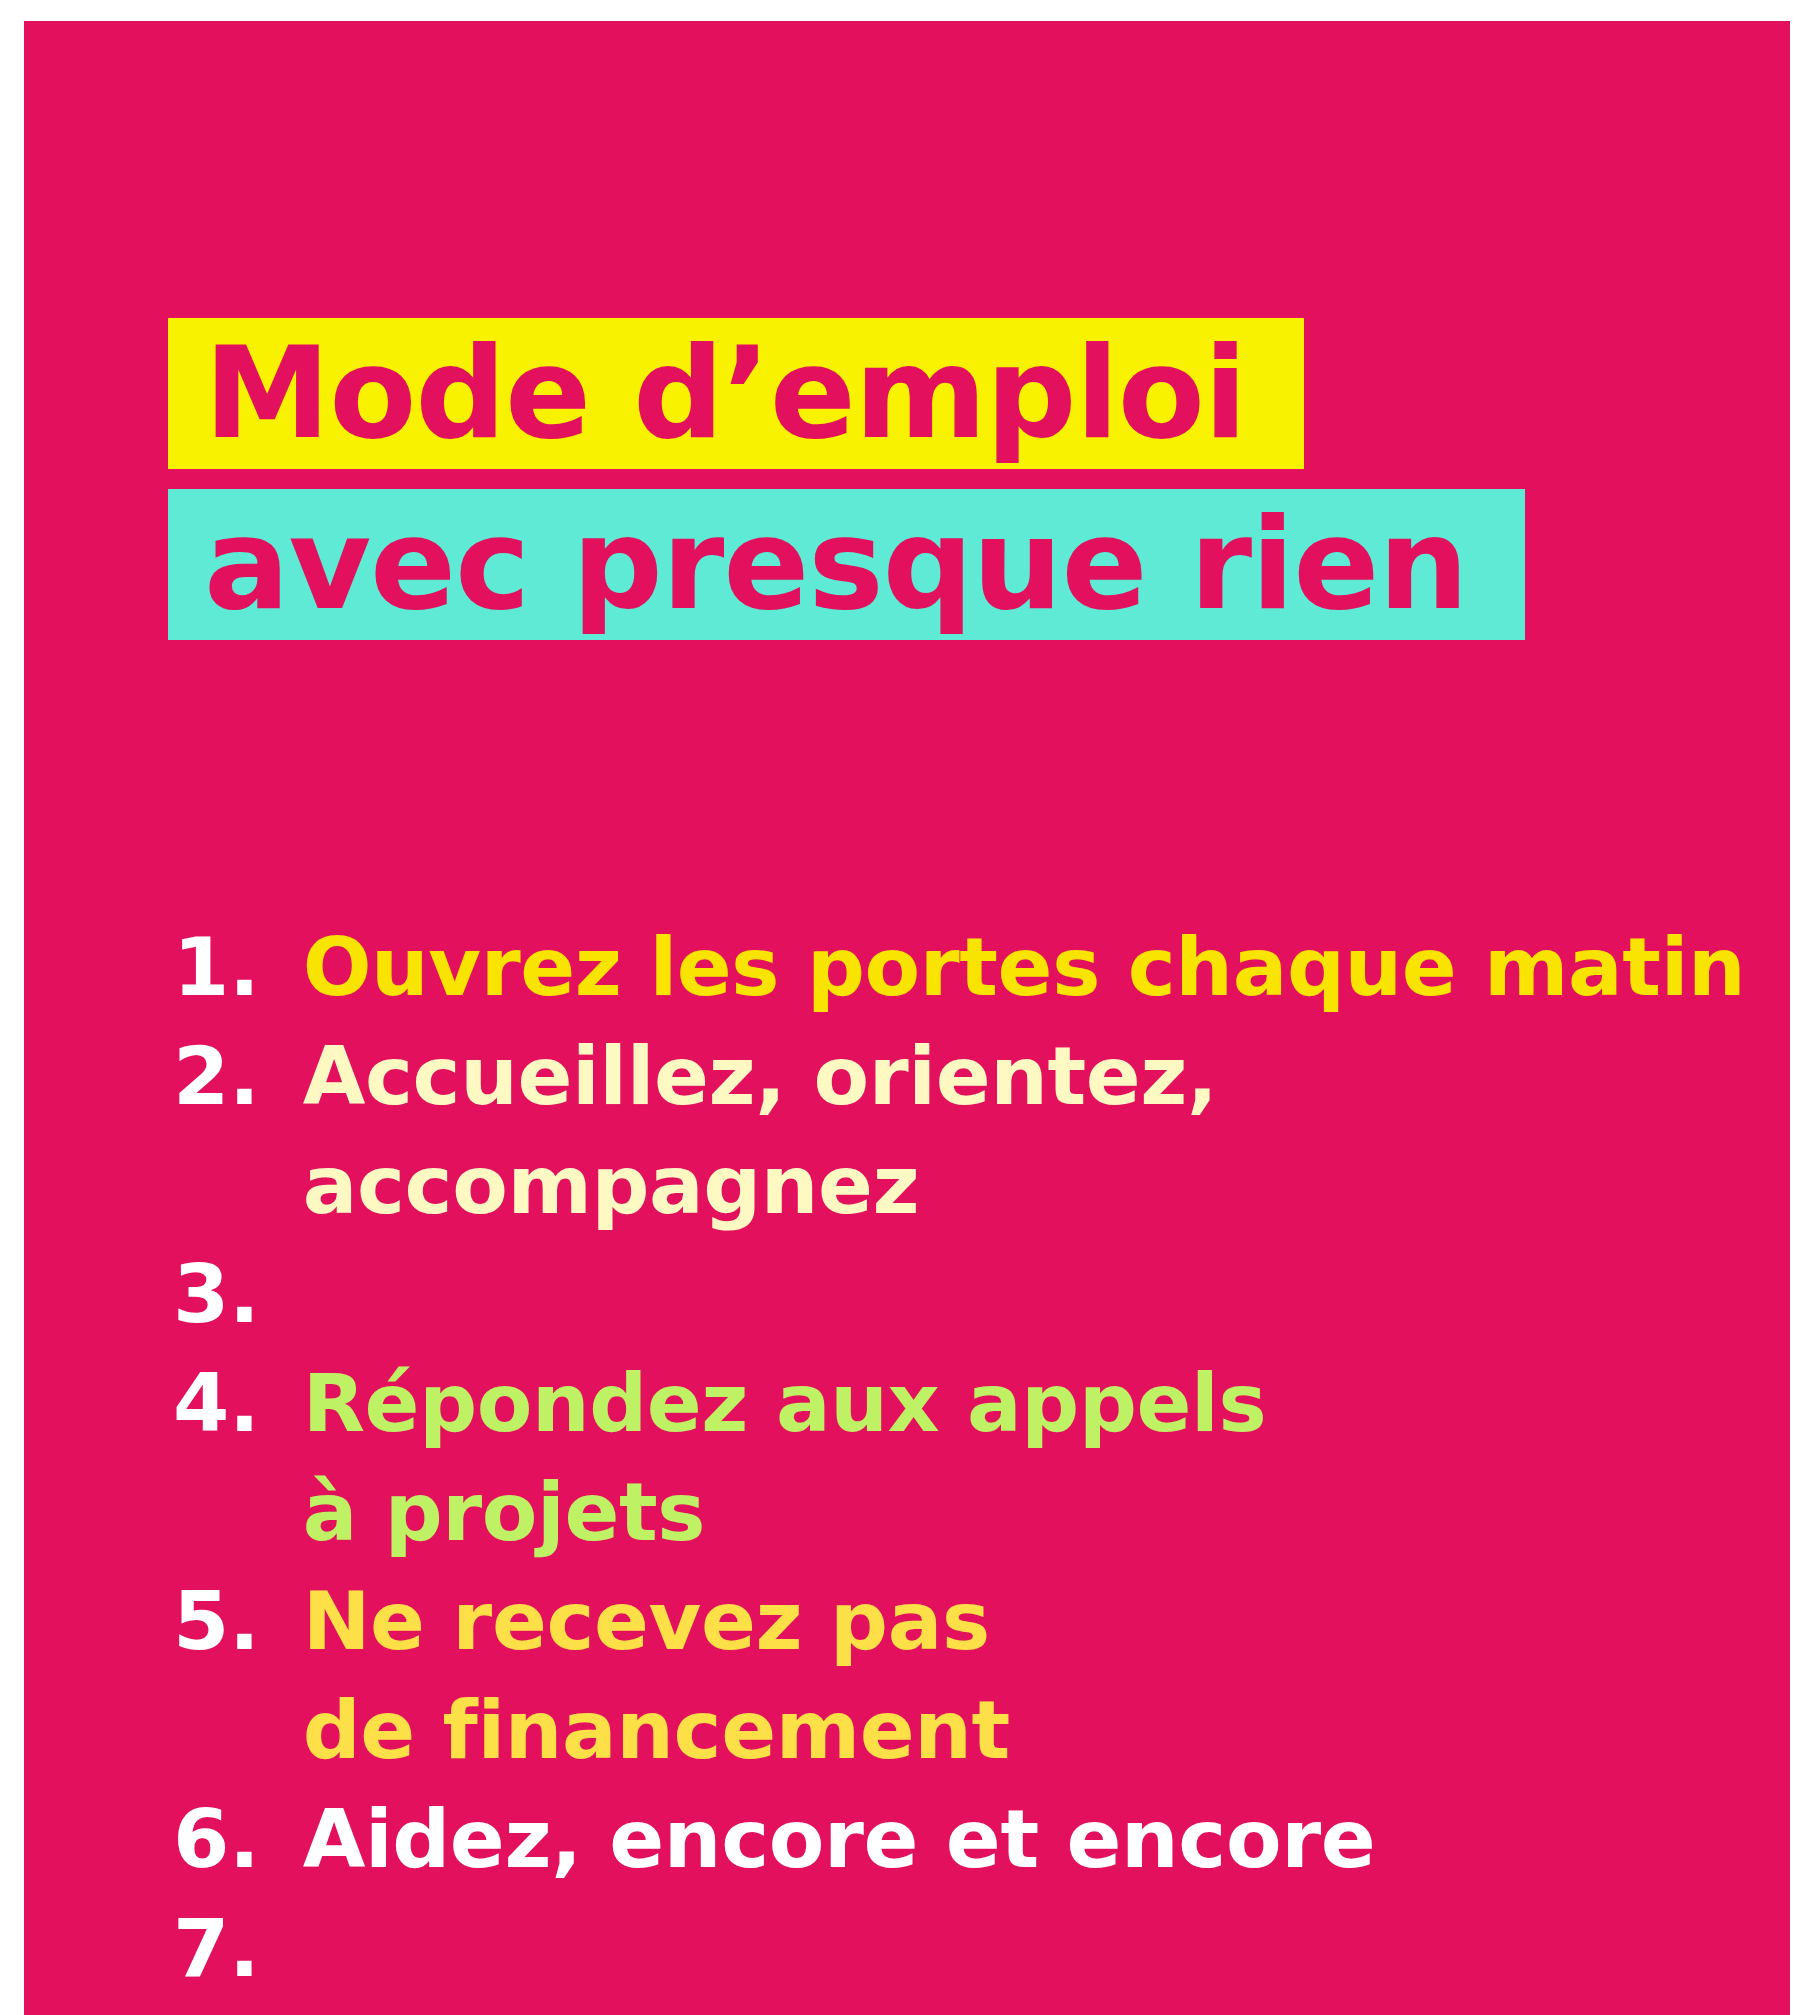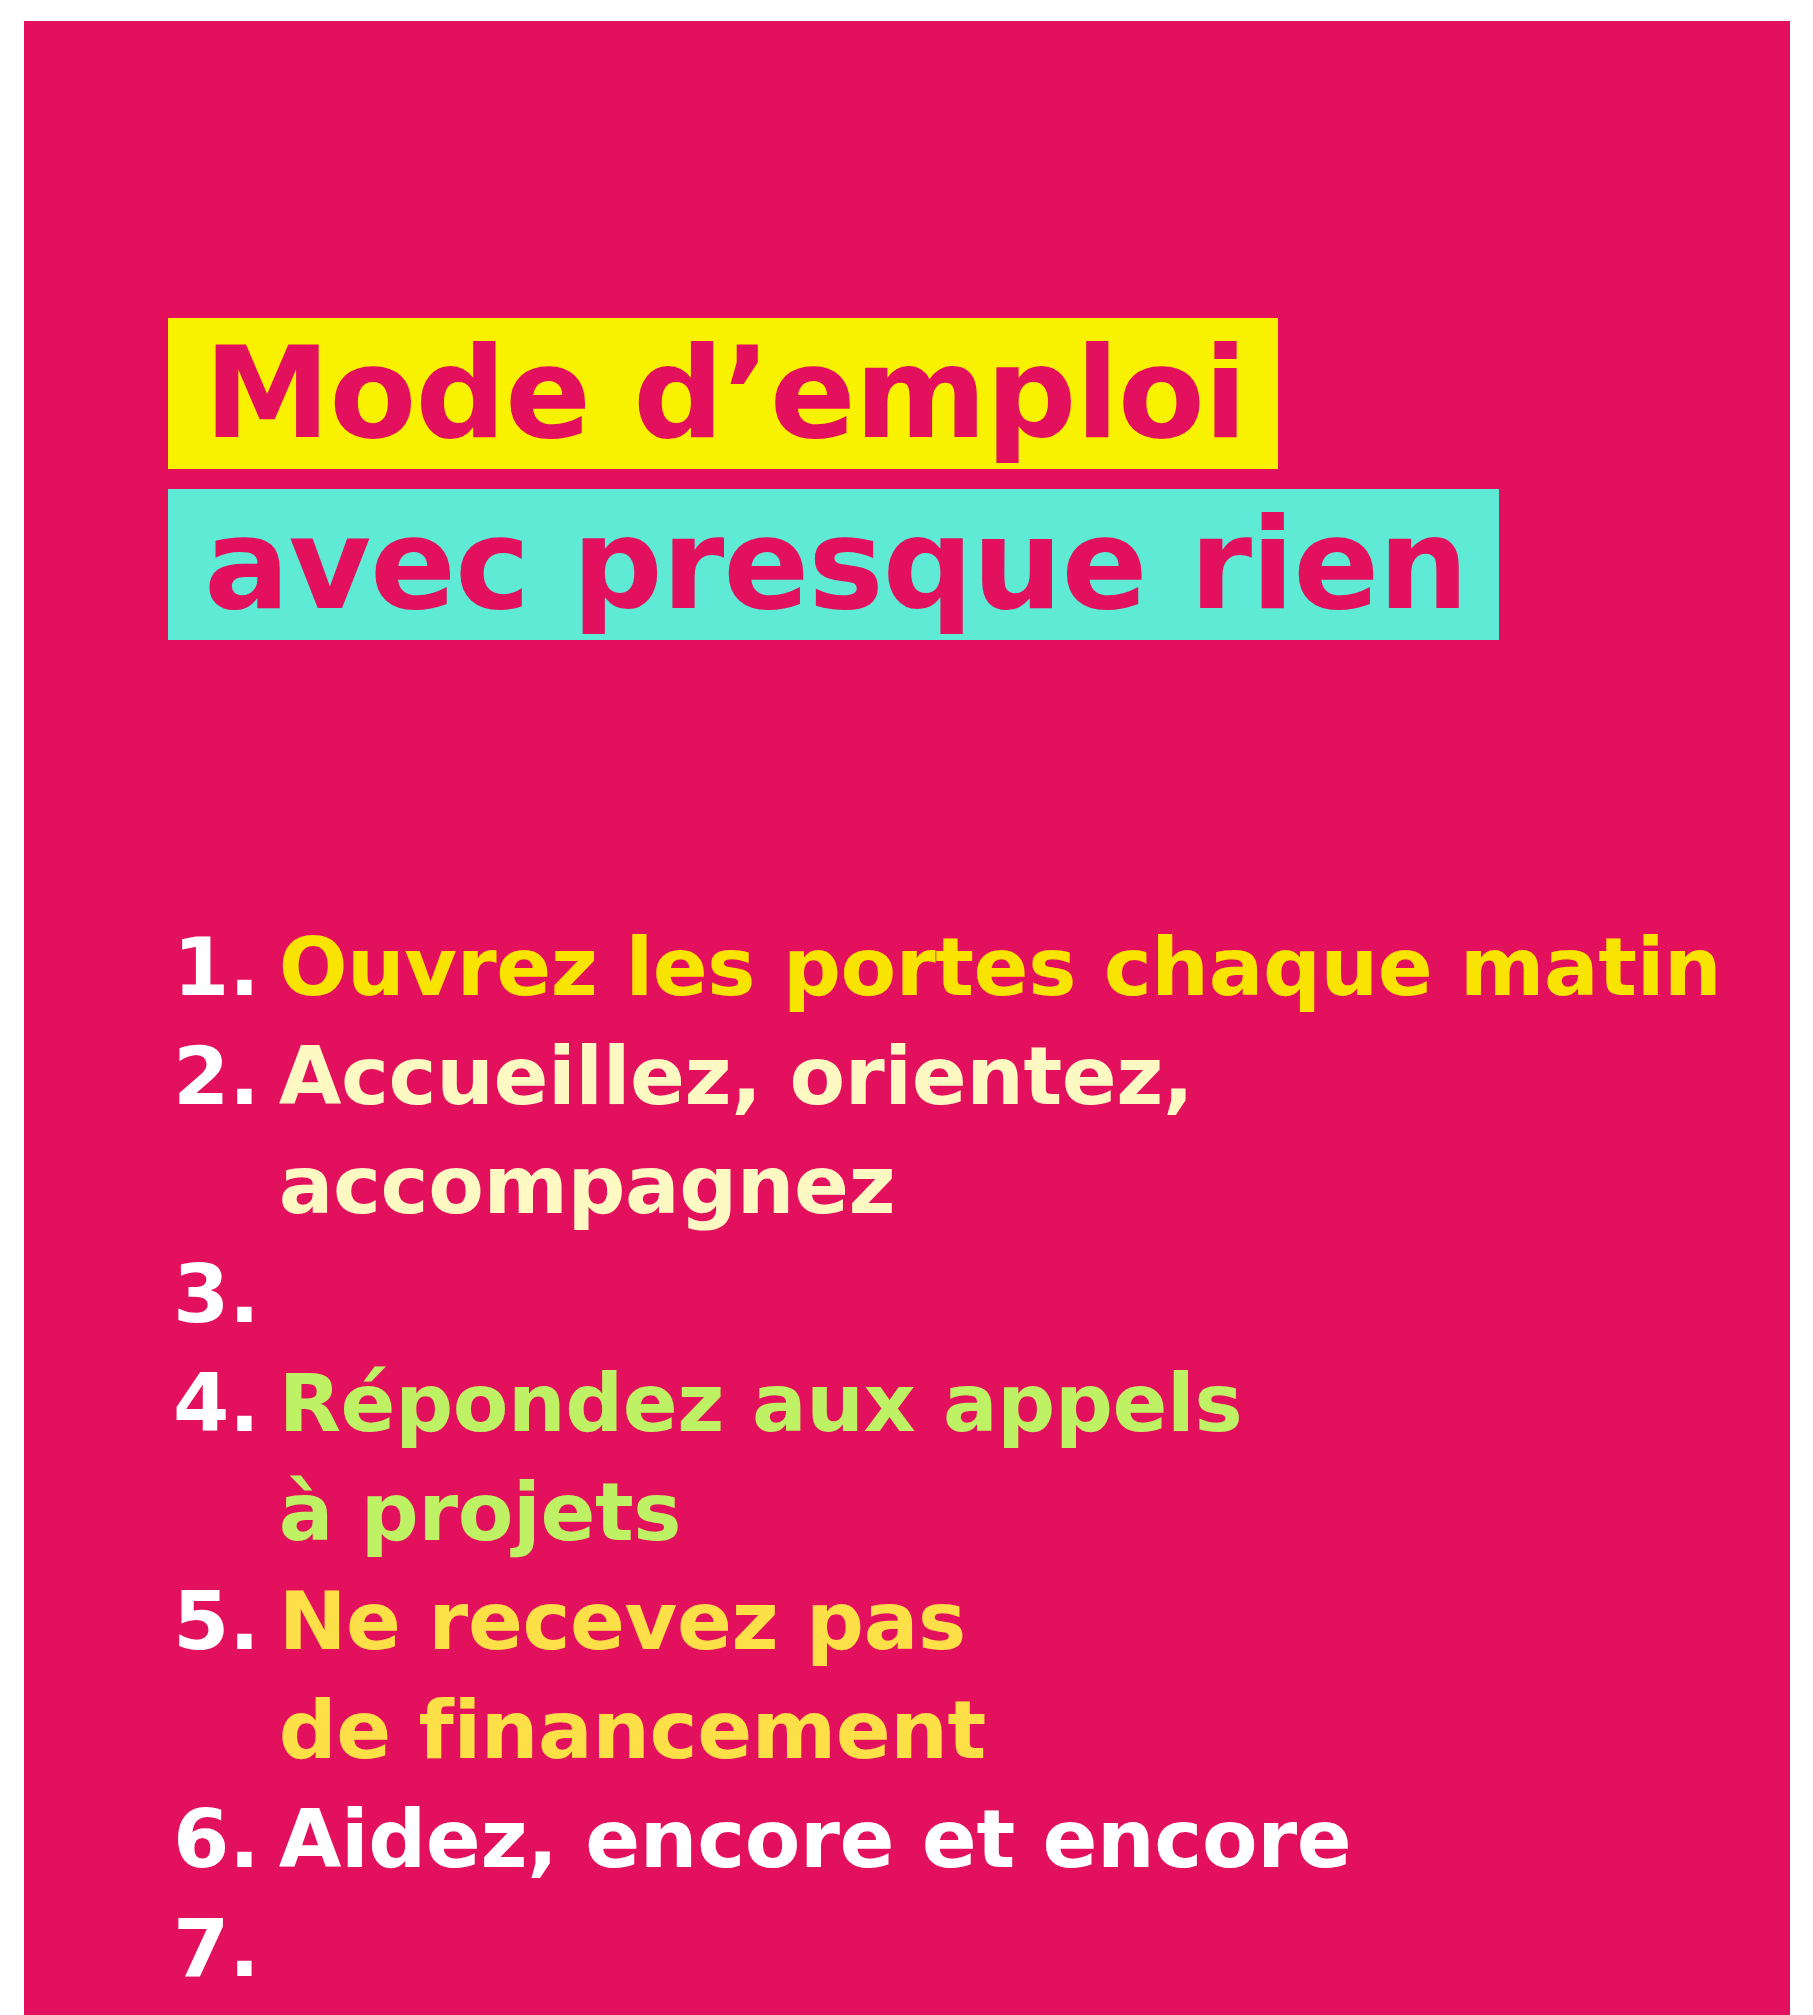--- a/index.html
+++ b/index.html
@@ -28,21 +28,21 @@
     left: 144px;
     top: 297px;
   }
   .title-line {
     margin-bottom: 20px;
   }
   .hl {
     display: inline-block;
     font-size: 127px;
     line-height: 151px;
-    padding: 0 32px 0 36px;
+    padding: 0 58px 0 36px;
     letter-spacing: -1.2px;
     white-space: nowrap;
   }
   
   .steps {
     position: absolute;
     left: 149px;
     top: 892px;
     margin: 0;
     padding: 0;
@@ -58,20 +58,21 @@
   .num {
     flex: 0 0 auto;
     margin-right: 19.3px;
   }
   .txt {
     flex: 0 0 auto;
     white-space: nowrap;
   }
   .txt .line {
     display: block;
+    margin-left: 24px;
   }
 </style>
 </head>
 <body>
 
 <div class="page">
   <div class="panel" style="background-color: rgb(227, 16, 94);">
 
     <div class="title">
       <div class="title-line">

